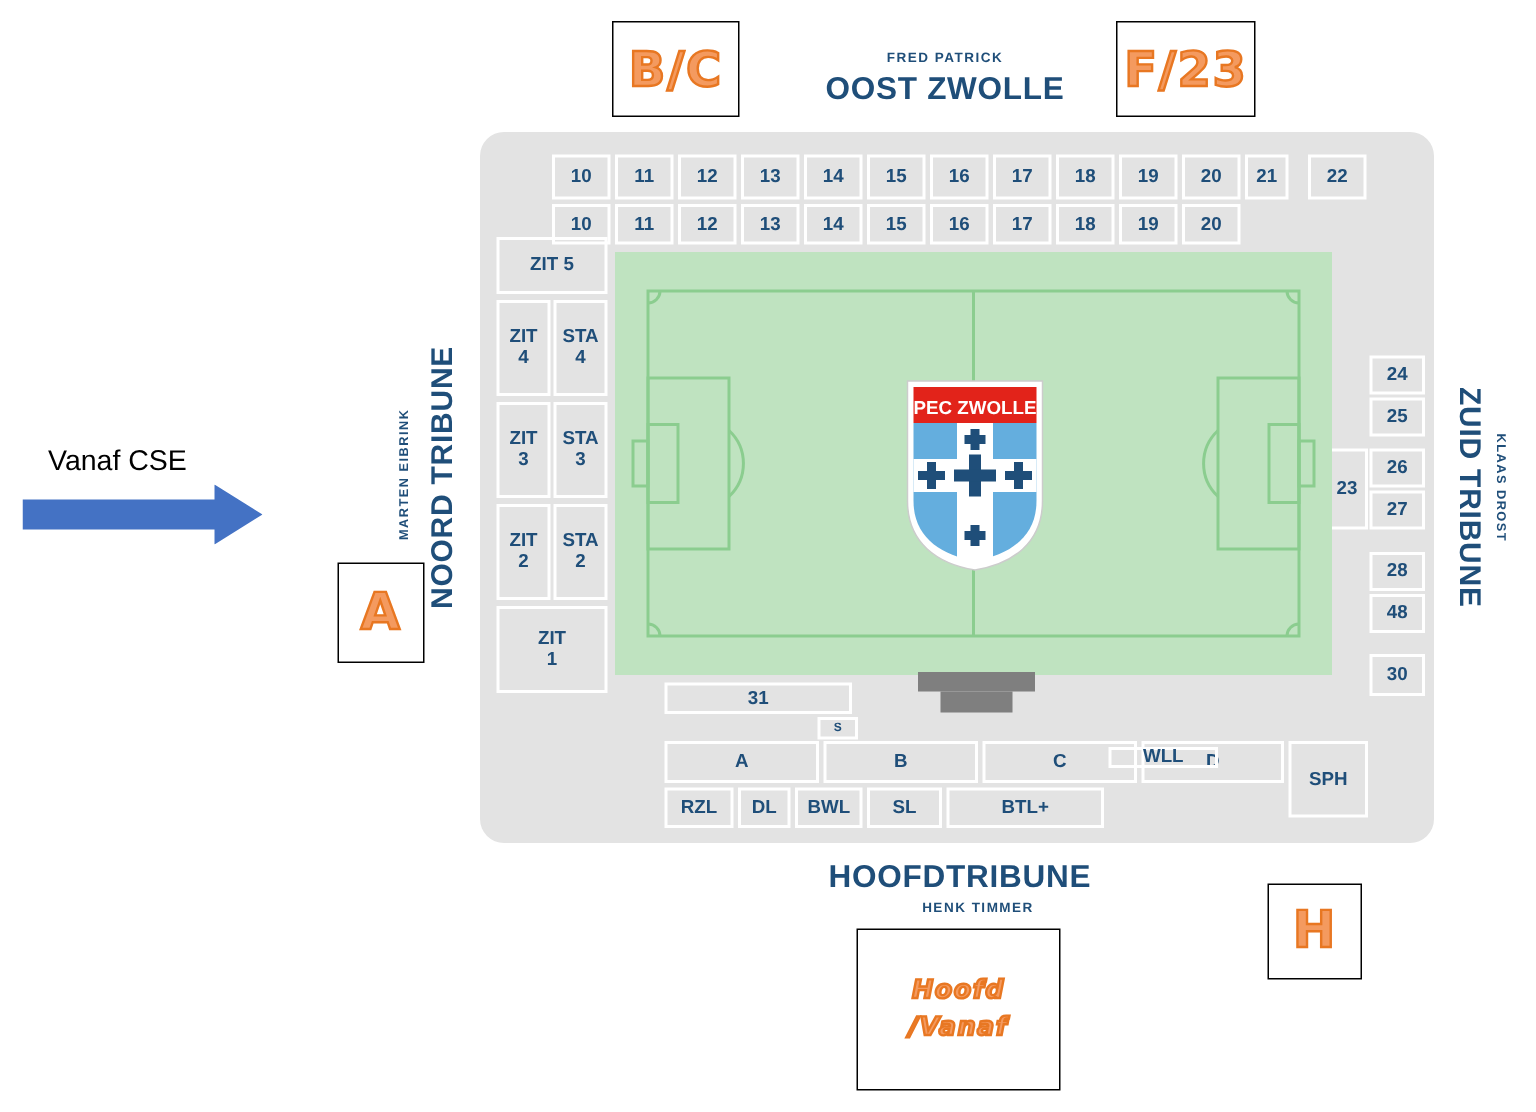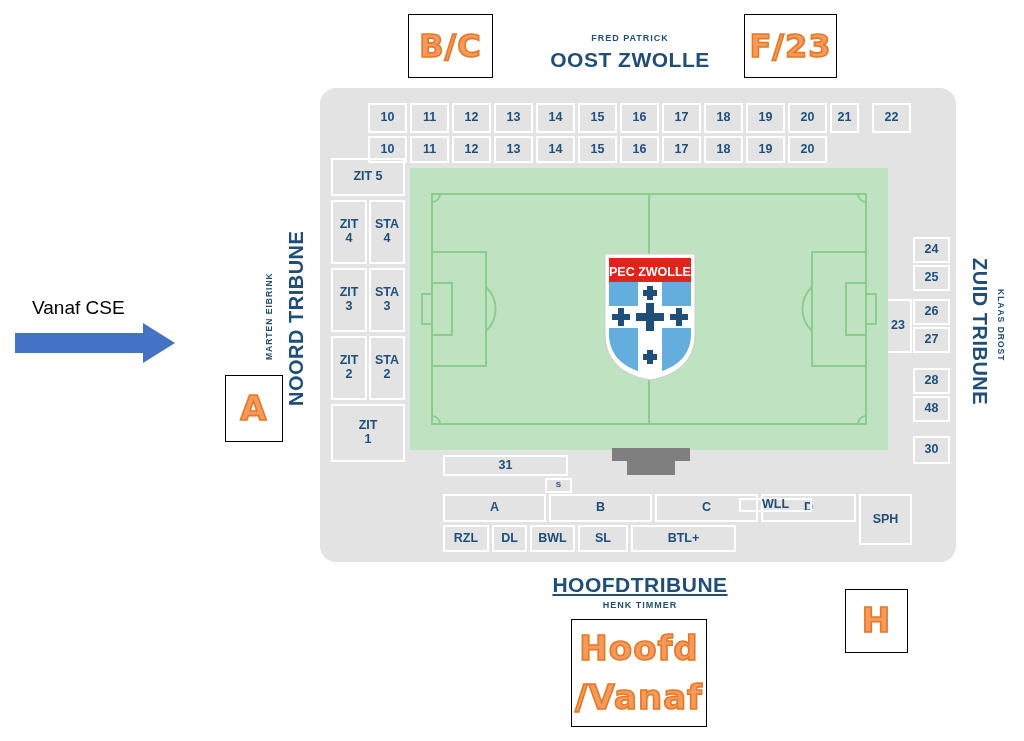--- a/index.html
+++ b/index.html
@@ -18,21 +18,21 @@
                 letter-spacing:0.5px;text-align:center;}
   .sponsor{position:absolute;color:#1f4e79;font-weight:bold;font-size:9px;
            letter-spacing:1px;text-align:center;}
   .vleft{writing-mode:vertical-rl;transform:rotate(180deg);display:flex;
          align-items:center;justify-content:center;}
   .vright{writing-mode:vertical-rl;display:flex;align-items:center;justify-content:center;}
   .entr{position:absolute;background:#ffffff;border:1px solid #000000;
         display:flex;flex-direction:column;align-items:center;justify-content:center;}
   .orange{font-family:"DejaVu Sans",sans-serif;font-weight:bold;color:#f49a5f;
           -webkit-text-stroke:1.6px #e87722;letter-spacing:1px;line-height:1.45;}
-  .o28{font-size:32px;} .o34{font-size:34px;} .o26{font-size:34px;}
+  .o28{font-size:32px;} .o34{font-size:34px;} .o26{font-size:17px;font-style:italic;}
   .vanaf{position:absolute;left:32px;top:297px;font-size:19px;color:#000;}
 </style>
 </head>
 <body>
 
 <div class="stage">
 
   <div class="entr" style="left:408px;top:14px;width:83px;height:62px">
     <span class="orange o28">B/C</span>
   </div>
@@ -169,22 +169,22 @@
   <div class="sec" style="left:530px;top:525px;width:45px;height:27px">BWL</div>
   <div class="sec" style="left:578px;top:525px;width:50px;height:27px">SL</div>
   <div class="sec" style="left:631px;top:525px;width:105px;height:27px">BTL+</div>
   <div class="sec" style="left:739px;top:498px;width:73px;height:14px">WLL</div>
 
   <div class="sponsor vleft" style="left:263px;top:266px;width:12px;height:100px;font-size:8.5px">MARTEN EIBRINK</div>
   <div class="tribune-name vleft" style="left:283px;top:227px;width:26px;height:182px;font-size:20px">NOORD TRIBUNE</div>
   <div class="tribune-name vright" style="left:966px;top:238px;width:26px;height:188px;font-size:20px">ZUID TRIBUNE</div>
   <div class="sponsor vright" style="left:995px;top:280px;width:12px;height:90px;font-size:8.5px">KLAAS DROST</div>
 
-  <div class="tribune-name" style="left:530px;top:573px;width:220px;text-decoration:underline;">HOOFDTRIBUNE</div>
-  <div class="sponsor" style="left:530px;top:600px;width:220px;">HENK TIMMER</div>
+  <div class="tribune-name" style="left:530px;top:573px;width:220px;">HOOFDTRIBUNE</div>
+  <div class="sponsor" style="left:542px;top:600px;width:220px;">HENK TIMMER</div>
 
   <div class="entr" style="left:225px;top:375px;width:56px;height:65px">
     <span class="orange o34">A</span>
   </div>
   <div class="entr" style="left:845px;top:589px;width:61px;height:62px">
     <span class="orange o34">H</span>
   </div>
   <div class="entr" style="left:571px;top:619px;width:134px;height:106px">
     <span class="orange o26">Hoofd</span>
     <span class="orange o26">/Vanaf</span>

